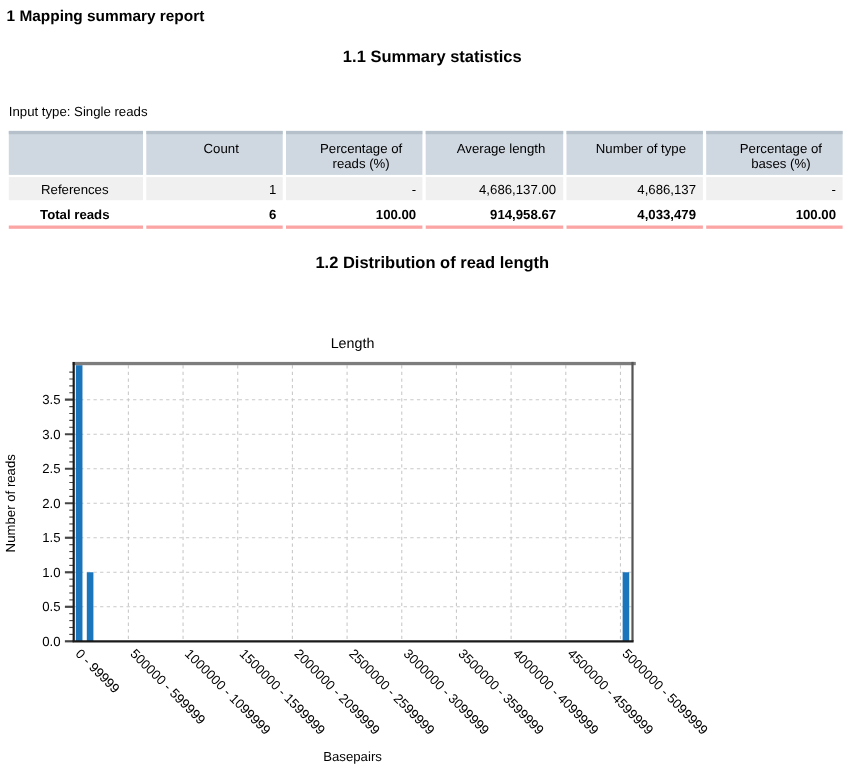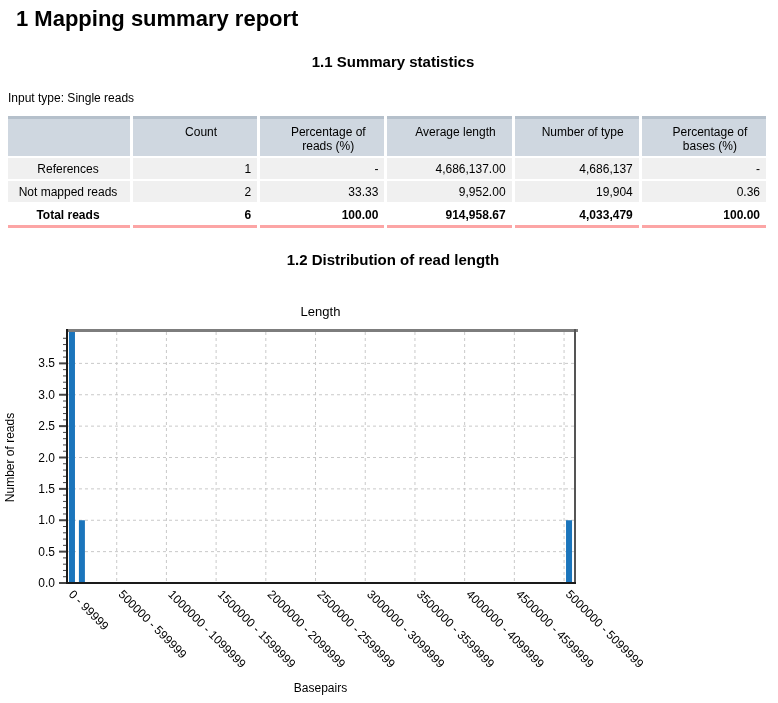--- a/index.html
+++ b/index.html
@@ -1,22 +1,22 @@
 <!DOCTYPE html>
 <html><head>
 <meta charset="utf-8">
 <style>
   html,body{margin:0;padding:0;background:#ffffff;}
   body{
     width:778px;height:703px;position:relative;overflow:hidden;
     font-family:"Liberation Sans", sans-serif;color:#000;
   }
-  h1.report-title{font-size:22px;font-weight:bold;margin:6px 0 0 16px;}
+  h1.report-title{font-size:14px;font-weight:bold;margin:6px 0 0 6px;}
   h2.section{font-size:15px;font-weight:bold;margin:21px 0 0 8px;text-align:center;}
-  p.input-type{font-size:12px;margin:21px 0 0 8px;}
+  p.input-type{font-size:12px;margin:34px 0 0 8px;}
   table.stats{
     border-collapse:separate;border-spacing:3px 2px;table-layout:fixed;
     width:764px;margin:9px 0 0 5px;font-size:12px;
   }
   table.stats col.c0{width:122px;}
   table.stats th{
     background:#cfd7e0;border-top:3px solid #b5c0cb;
     font-weight:normal;text-align:center;vertical-align:top;
     padding:6px 4px 3px 16px;height:28px;line-height:14px;
   }
@@ -59,28 +59,20 @@
     </tr>
   </thead>
   <tbody>
     <tr class="odd">
       <td class="rowlabel">References</td>
       <td>1</td>
       <td>-</td>
       <td>4,686,137.00</td>
       <td>4,686,137</td>
       <td>-</td>
-    </tr>
-    <tr class="odd">
-      <td class="rowlabel">Not mapped reads</td>
-      <td>2</td>
-      <td>33.33</td>
-      <td>9,952.00</td>
-      <td>19,904</td>
-      <td>0.36</td>
     </tr>
     <tr class="last">
       <td class="rowlabel">Total reads</td>
       <td>6</td>
       <td>100.00</td>
       <td>914,958.67</td>
       <td>4,033,479</td>
       <td>100.00</td>
     </tr>
   </tbody>

